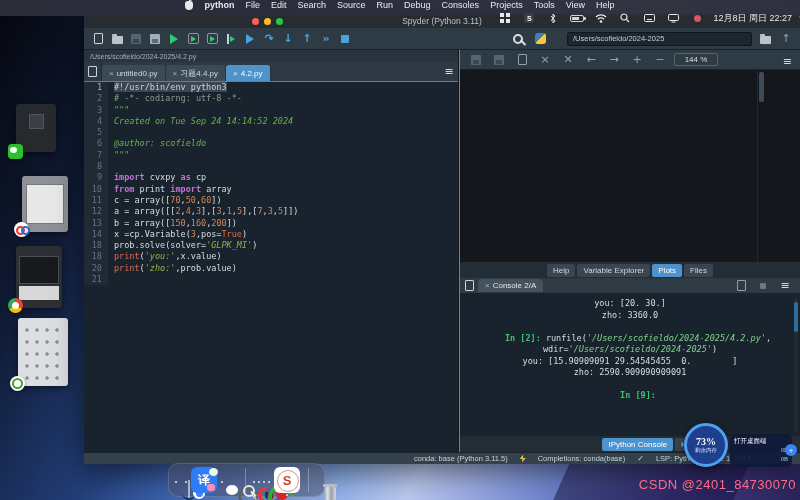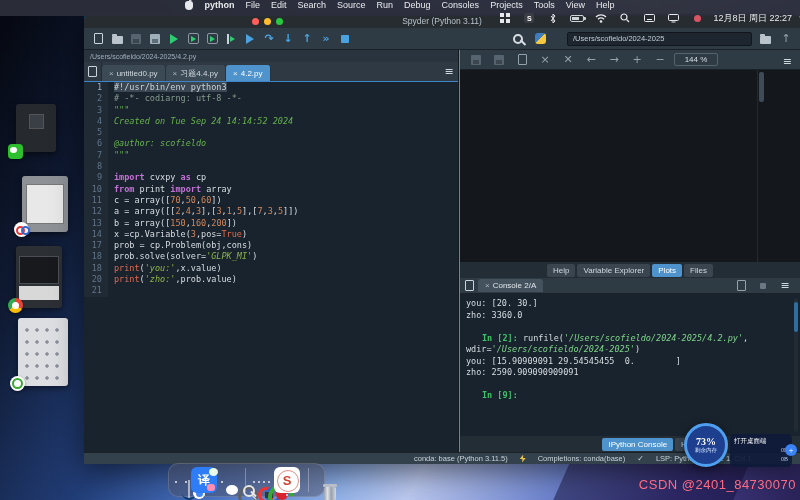--- a/index.html
+++ b/index.html
@@ -121,21 +121,21 @@
   .plots .sbar { position:absolute; right:36px; top:2px; width:5px; height:30px; background:#3d4c58; border-radius:2px; }
   .ptabs { position:absolute; left:0; top:212px; right:0; height:16px; background:#232d36; display:flex; align-items:center; justify-content:center; gap:2px; }
   .ptab { font-size:8px; color:#cfd8df; background:#3a4550; padding:2px 6px; border-radius:2px; }
   .ptab.active { background:#4f93cc; color:#fff; }
 
   .chead { position:absolute; left:0; top:228px; right:0; height:16px; background:#2e3a44; display:flex; align-items:center; border-bottom:1px solid #1a2228; }
   .ccorner { width:18px; display:flex; align-items:center; justify-content:center; }
   .ctab { display:flex; align-items:center; gap:3px; font-size:8px; color:#dfe5ea; background:#44525e; padding:2px 7px; border-radius:3px 3px 0 0; }
   .chead-sp { flex:1; }
   .chead .icn { width:14px; }
-  .cbody { position:absolute; left:0; top:244px; right:0; height:142px; background:#19232d; padding:4px 6px; }
+  .cbody { position:absolute; left:0; top:244px; right:0; height:142px; background:#19232d; padding:4px 6px;text-align:center; }
   .conrow { font-family:"DejaVu Sans Mono","Liberation Mono",monospace; font-size:8.5px; line-height:11.5px; white-space:pre; }
   .ck-out { color:#d7dde3; }
   .ck-prompt { color:#3ec26b; font-weight:bold;margin-left:16px; }
   .ck-strc { color:#7fd48a; font-style:italic; }
   .cscroll { position:absolute; right:2px; top:248px; width:4px; height:134px; background:#222b33; border-radius:2px; }
   .cscroll .thumb { position:absolute; left:0; right:0; top:4px; height:30px; background:#2f6f9f; border-radius:2px; }
   .ctabs { position:absolute; left:0; top:386px; right:0; height:16px; background:#232d36; display:flex; align-items:center; justify-content:flex-end; gap:2px; padding-right:88px; }
 
   
   .statusbar { position:absolute; left:0; bottom:0; right:0; height:12px; background:#32414b; border-top:1px solid #1a2228;
@@ -422,21 +422,20 @@
           <div class="crow"><span class="lnum">5</span><span class="ctext"><span></span></span></div>
           <div class="crow"><span class="lnum">6</span><span class="ctext"><span><span class="tk-doc">@author: scofieldo</span></span></span></div>
           <div class="crow"><span class="lnum">7</span><span class="ctext"><span><span class="tk-doc">"""</span></span></span></div>
           <div class="crow"><span class="lnum">8</span><span class="ctext"><span></span></span></div>
           <div class="crow"><span class="lnum">9</span><span class="ctext"><span><span class="tk-kw">import</span><span class="tk-pl"> cvxpy </span><span class="tk-kw">as</span><span class="tk-pl"> cp</span></span></span></div>
           <div class="crow"><span class="lnum">10</span><span class="ctext"><span><span class="tk-kw">from</span><span class="tk-pl"> print </span><span class="tk-kw">import</span><span class="tk-pl"> array</span></span></span></div>
           <div class="crow"><span class="lnum">11</span><span class="ctext"><span><span class="tk-pl">c = array([</span><span class="tk-num">70</span><span class="tk-pl">,</span><span class="tk-num">50</span><span class="tk-pl">,</span><span class="tk-num">60</span><span class="tk-pl">])</span></span></span></div>
           <div class="crow"><span class="lnum">12</span><span class="ctext"><span><span class="tk-pl">a = array([[</span><span class="tk-num">2</span><span class="tk-pl">,</span><span class="tk-num">4</span><span class="tk-pl">,</span><span class="tk-num">3</span><span class="tk-pl">],[</span><span class="tk-num">3</span><span class="tk-pl">,</span><span class="tk-num">1</span><span class="tk-pl">,</span><span class="tk-num">5</span><span class="tk-pl">],[</span><span class="tk-num">7</span><span class="tk-pl">,</span><span class="tk-num">3</span><span class="tk-pl">,</span><span class="tk-num">5</span><span class="tk-pl">]])</span></span></span></div>
           <div class="crow"><span class="lnum">13</span><span class="ctext"><span><span class="tk-pl">b = array([</span><span class="tk-num">150</span><span class="tk-pl">,</span><span class="tk-num">160</span><span class="tk-pl">,</span><span class="tk-num">200</span><span class="tk-pl">])</span></span></span></div>
           <div class="crow"><span class="lnum">14</span><span class="ctext"><span><span class="tk-pl">x =cp.Variable(</span><span class="tk-num">3</span><span class="tk-pl">,pos=</span><span class="tk-bi">True</span><span class="tk-pl">)</span></span></span></div>
-          <div class="crow"><span class="lnum">17</span><span class="ctext"><span><span class="tk-pl">prob = cp.Problem(obj,cons)</span></span></span></div>
           <div class="crow"><span class="lnum">18</span><span class="ctext"><span><span class="tk-pl">prob.solve(solver=</span><span class="tk-str">'GLPK_MI'</span><span class="tk-pl">)</span></span></span></div>
           <div class="crow"><span class="lnum">18</span><span class="ctext"><span><span class="tk-bi">print</span><span class="tk-pl">(</span><span class="tk-str">'you:'</span><span class="tk-pl">,x.value)</span></span></span></div>
           <div class="crow"><span class="lnum">20</span><span class="ctext"><span><span class="tk-bi">print</span><span class="tk-pl">(</span><span class="tk-str">'zho:'</span><span class="tk-pl">,prob.value)</span></span></span></div>
           <div class="crow"><span class="lnum">21</span><span class="ctext"><span></span></span></div>
         </div>
     </div>
 
     <div class="rpanel">
       <div class="ptoolbar">
         <span id="plots-icons" style="display:flex;gap:7px;align-items:center;">

